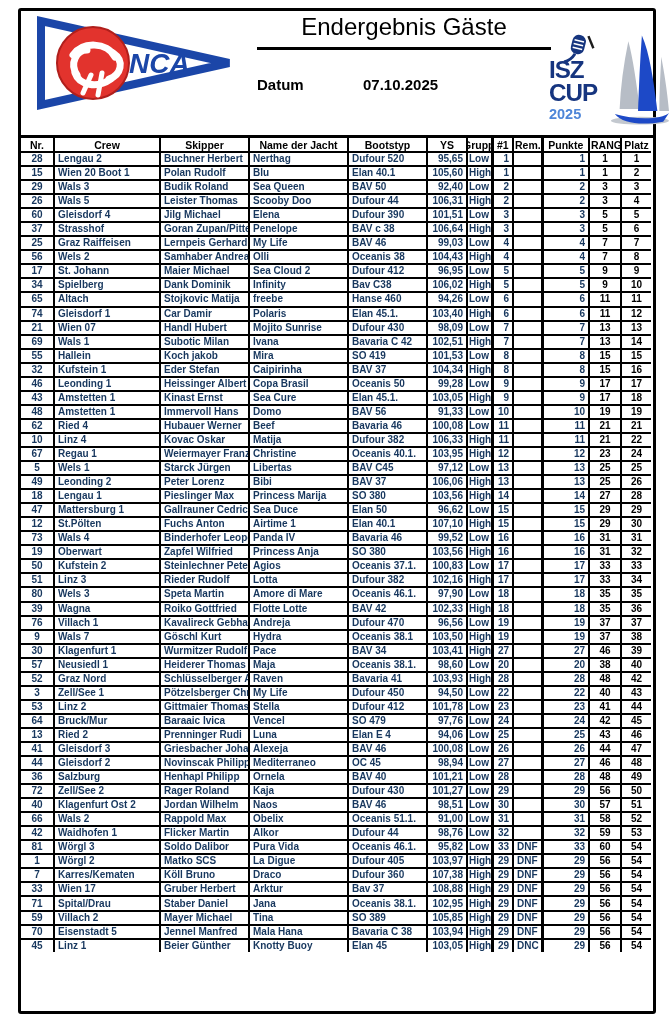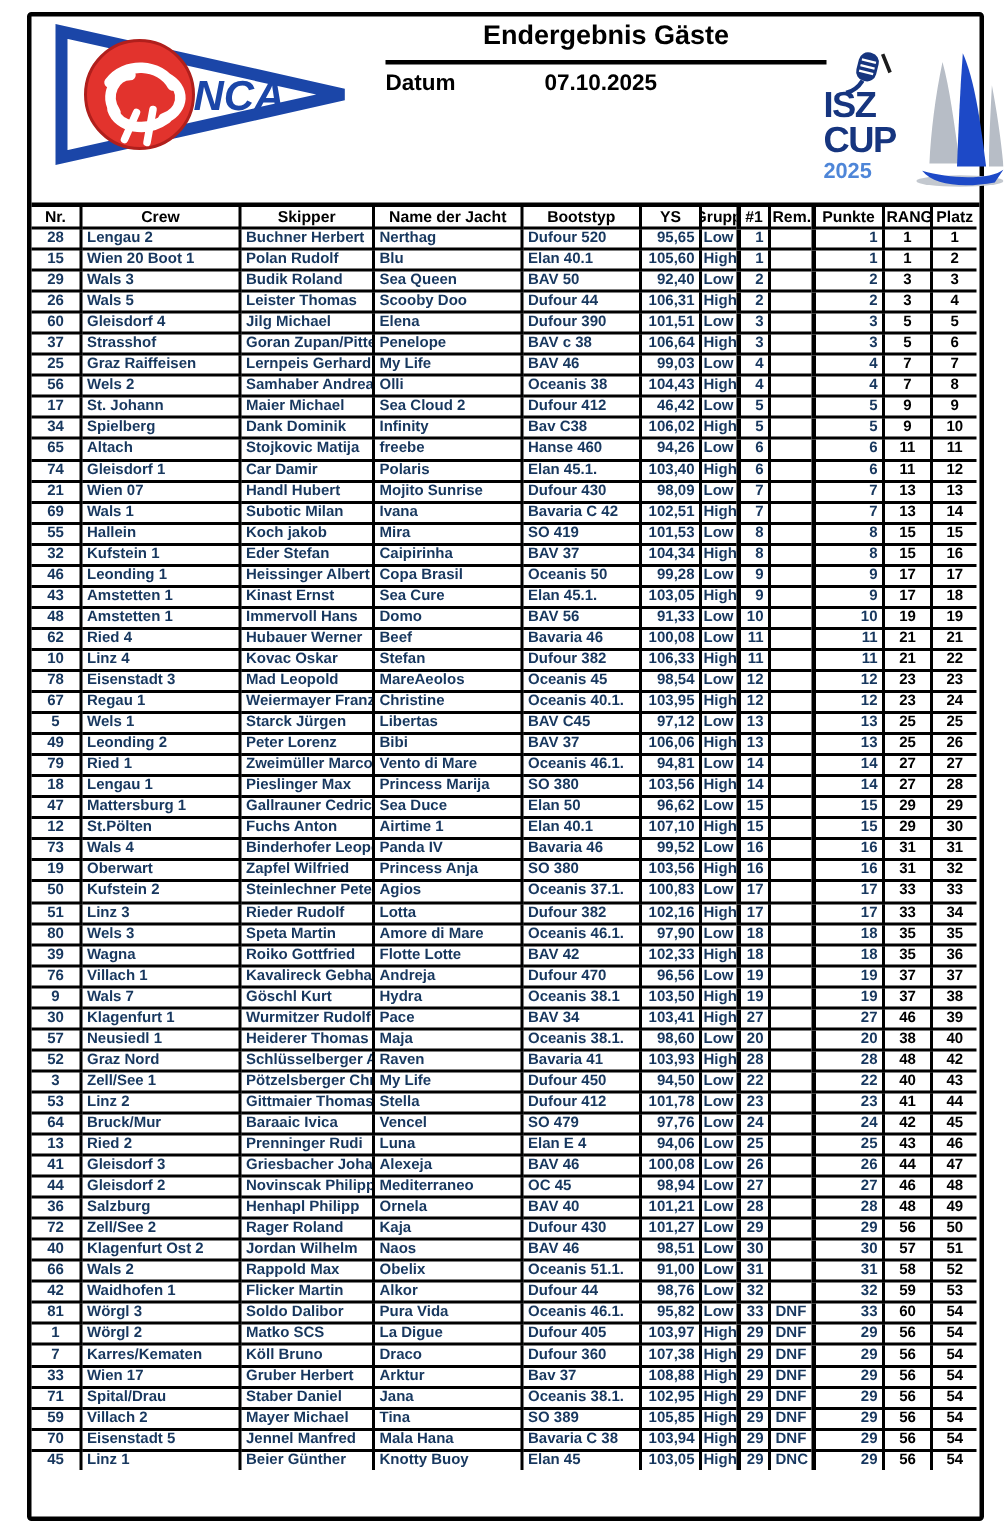--- a/index.html
+++ b/index.html
@@ -4,23 +4,23 @@
 <style>
   html,body{margin:0;padding:0;background:#fff;}
   .page{position:relative;width:670px;height:1024px;background:#fff;overflow:hidden;
         font-family:"Liberation Sans",sans-serif;}
   .frame{position:absolute;left:18px;top:8px;width:632px;height:1000px;
          border:3px solid #000;border-radius:3px;background:#fff;}
   
   .hdr{position:relative;height:124px;border-bottom:3px solid #000;}
   .nca-logo{position:absolute;left:10px;top:4px;}
   .title-block{position:absolute;left:236px;top:2px;width:294px;}
-  .title{font-size:18px;font-weight:700;color:#000;text-align:center;white-space:nowrap;}
+  .title{font-size:24px;font-weight:400;color:#000;text-align:center;white-space:nowrap;}
   .rule{height:3px;background:#000;margin-top:6px;}
-  .date-row{margin-top:4px;display:flex;}
+  .date-row{margin-top:26px;display:flex;}
   .date-label{font-size:15px;font-weight:700;color:#000;width:106px;}
   .date-value{font-size:15px;font-weight:700;color:#000;}
   .isz-logo{position:absolute;left:526px;top:20px;}
   
   table{border-collapse:collapse;table-layout:fixed;width:516px;}
   th,td{border:2px solid #000;overflow:hidden;white-space:nowrap;
         font-family:"Liberation Sans",sans-serif;}
   th{font-size:10.5px;font-weight:700;color:#000;height:13px;padding:0 1px;text-align:center;}
   td{font-size:10px;font-weight:700;color:#17375e;height:12.05px;padding:0 3px;line-height:1;}
   tr>*:first-child{border-left:none;}
@@ -229,21 +229,21 @@
             <td class="al-r col-punkte thick-left">4</td>
             <td class="al-c col-rang">7</td>
             <td class="al-c col-platz">8</td>
           </tr>
           <tr>
             <td class="al-c col-nr">17</td>
             <td class="al-l col-crew">St. Johann</td>
             <td class="al-l col-skipper">Maier Michael</td>
             <td class="al-l col-yacht">Sea Cloud 2</td>
             <td class="al-l col-boattype">Dufour 412</td>
-            <td class="al-r col-ys">46,42</td>
+            <td class="al-r col-ys">96,95</td>
             <td class="al-l col-gruppe">Low</td>
             <td class="al-r col-race1 thick-left">5</td>
             <td class="al-l col-rem"></td>
             <td class="al-r col-punkte thick-left">5</td>
             <td class="al-c col-rang">9</td>
             <td class="al-c col-platz">9</td>
           </tr>
           <tr>
             <td class="al-c col-nr">34</td>
             <td class="al-l col-crew">Spielberg</td>
@@ -395,43 +395,29 @@
             <td class="al-r col-race1 thick-left">11</td>
             <td class="al-l col-rem"></td>
             <td class="al-r col-punkte thick-left">11</td>
             <td class="al-c col-rang">21</td>
             <td class="al-c col-platz">21</td>
           </tr>
           <tr>
             <td class="al-c col-nr">10</td>
             <td class="al-l col-crew">Linz 4</td>
             <td class="al-l col-skipper">Kovac Oskar</td>
-            <td class="al-l col-yacht">Stefan</td>
+            <td class="al-l col-yacht">Matija</td>
             <td class="al-l col-boattype">Dufour 382</td>
             <td class="al-r col-ys">106,33</td>
             <td class="al-l col-gruppe">High</td>
             <td class="al-r col-race1 thick-left">11</td>
             <td class="al-l col-rem"></td>
             <td class="al-r col-punkte thick-left">11</td>
             <td class="al-c col-rang">21</td>
             <td class="al-c col-platz">22</td>
-          </tr>
-          <tr>
-            <td class="al-c col-nr">78</td>
-            <td class="al-l col-crew">Eisenstadt 3</td>
-            <td class="al-l col-skipper">Mad Leopold</td>
-            <td class="al-l col-yacht">MareAeolos</td>
-            <td class="al-l col-boattype">Oceanis 45</td>
-            <td class="al-r col-ys">98,54</td>
-            <td class="al-l col-gruppe">Low</td>
-            <td class="al-r col-race1 thick-left">12</td>
-            <td class="al-l col-rem"></td>
-            <td class="al-r col-punkte thick-left">12</td>
-            <td class="al-c col-rang">23</td>
-            <td class="al-c col-platz">23</td>
           </tr>
           <tr>
             <td class="al-c col-nr">67</td>
             <td class="al-l col-crew">Regau 1</td>
             <td class="al-l col-skipper">Weiermayer Franz</td>
             <td class="al-l col-yacht">Christine</td>
             <td class="al-l col-boattype">Oceanis 40.1.</td>
             <td class="al-r col-ys">103,95</td>
             <td class="al-l col-gruppe">High</td>
             <td class="al-r col-race1 thick-left">12</td>
@@ -460,34 +446,20 @@
             <td class="al-l col-skipper">Peter Lorenz</td>
             <td class="al-l col-yacht">Bibi</td>
             <td class="al-l col-boattype">BAV 37</td>
             <td class="al-r col-ys">106,06</td>
             <td class="al-l col-gruppe">High</td>
             <td class="al-r col-race1 thick-left">13</td>
             <td class="al-l col-rem"></td>
             <td class="al-r col-punkte thick-left">13</td>
             <td class="al-c col-rang">25</td>
             <td class="al-c col-platz">26</td>
-          </tr>
-          <tr>
-            <td class="al-c col-nr">79</td>
-            <td class="al-l col-crew">Ried 1</td>
-            <td class="al-l col-skipper">Zweimüller Marco</td>
-            <td class="al-l col-yacht">Vento di Mare</td>
-            <td class="al-l col-boattype">Oceanis 46.1.</td>
-            <td class="al-r col-ys">94,81</td>
-            <td class="al-l col-gruppe">Low</td>
-            <td class="al-r col-race1 thick-left">14</td>
-            <td class="al-l col-rem"></td>
-            <td class="al-r col-punkte thick-left">14</td>
-            <td class="al-c col-rang">27</td>
-            <td class="al-c col-platz">27</td>
           </tr>
           <tr>
             <td class="al-c col-nr">18</td>
             <td class="al-l col-crew">Lengau 1</td>
             <td class="al-l col-skipper">Pieslinger Max</td>
             <td class="al-l col-yacht">Princess Marija</td>
             <td class="al-l col-boattype">SO 380</td>
             <td class="al-r col-ys">103,56</td>
             <td class="al-l col-gruppe">High</td>
             <td class="al-r col-race1 thick-left">14</td>

